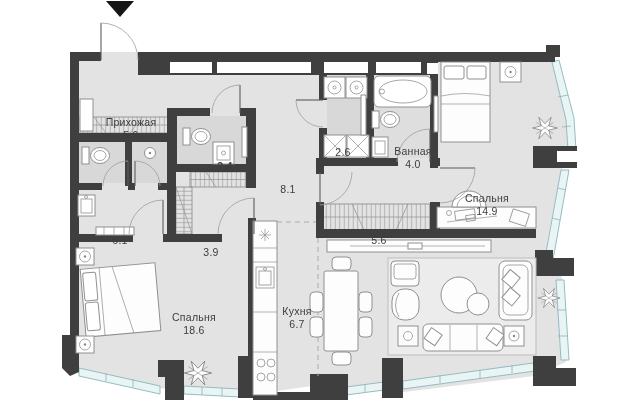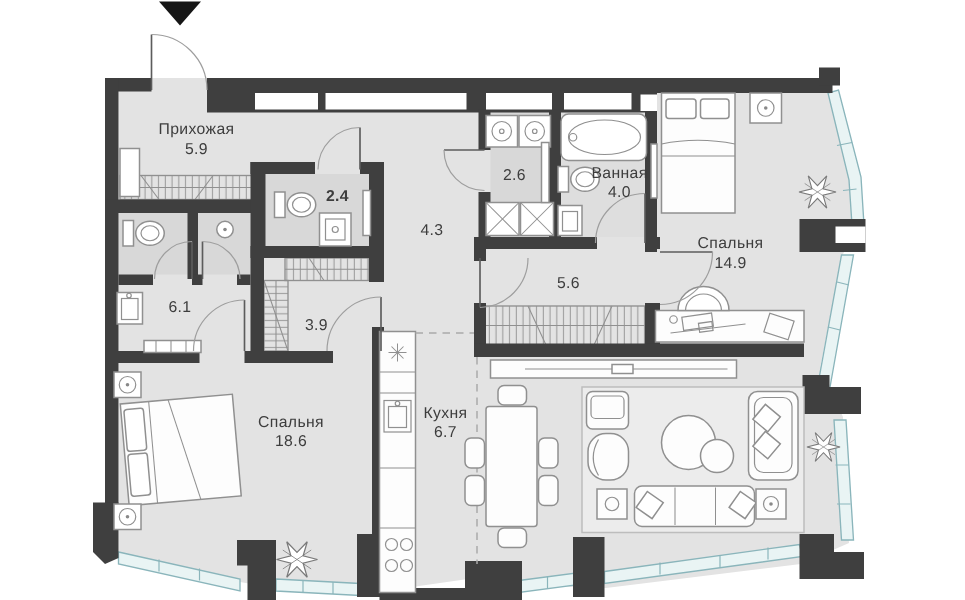--- a/index.html
+++ b/index.html
@@ -19,21 +19,21 @@
   .fixthin{fill:none;stroke:var(--line);stroke-width:.8;}
   .furn{fill:#fdfdfd;stroke:var(--line);stroke-width:1;}
   .rug{fill:#ececec;stroke:#bdbdbd;stroke-width:1;}
   .hl{stroke:var(--line);stroke-width:.7;fill:none;}
   .leaf{stroke:#5c5c5c;stroke-width:1.1;fill:none;}
   .arc{fill:none;stroke:#9e9e9e;stroke-width:.8;}
   .dash{fill:none;stroke:#ababab;stroke-width:1;stroke-dasharray:5 4;}
   .hrect{fill:url(#vt);stroke:var(--line);stroke-width:.9;}
   .hrect2{fill:url(#ht);stroke:var(--line);stroke-width:.9;}
   .arrow{fill:#161616;}
-  #labels{position:absolute;inset:0;pointer-events:none;}
+  #labels{position:absolute;inset:0;pointer-events:none;margin-top:35px;}
   .room-label{
     position:absolute;transform:translate(-50%,-50%);
     text-align:center;color:var(--label);font-size:10.5px;line-height:12.5px;
     letter-spacing:.25px;white-space:nowrap;
   }
 </style>
 </head>
 <body>
 
 <div class="stage">
@@ -384,23 +384,23 @@
       </div>
       <div class="room-label" style="left: 413px; top: 122px;">
         <div>Ванная</div>
         <div>4.0</div>
       </div>
       <div class="room-label" style="left: 487px; top: 169px;">
         <div>Спальня</div>
         <div>14.9</div>
       </div>
       <div class="room-label" style="left: 288px; top: 154px;">
-        <div>4.3</div>
-      </div>
-      <div class="room-label" style="left: 379px; top: 189px; text-align: center;">
+        <div>8.1</div>
+      </div>
+      <div class="room-label" style="left: 379px; top: 205px; text-align: center;">
         <div>5.6</div>
       </div>
       <div class="room-label" style="left: 120px; top: 205px;">
         <div>6.1</div>
       </div>
       <div class="room-label" style="left: 211px; top: 217px;">
         <div>3.9</div>
       </div>
       <div class="room-label" style="left: 194px; top: 288px;">
         <div>Спальня</div>

